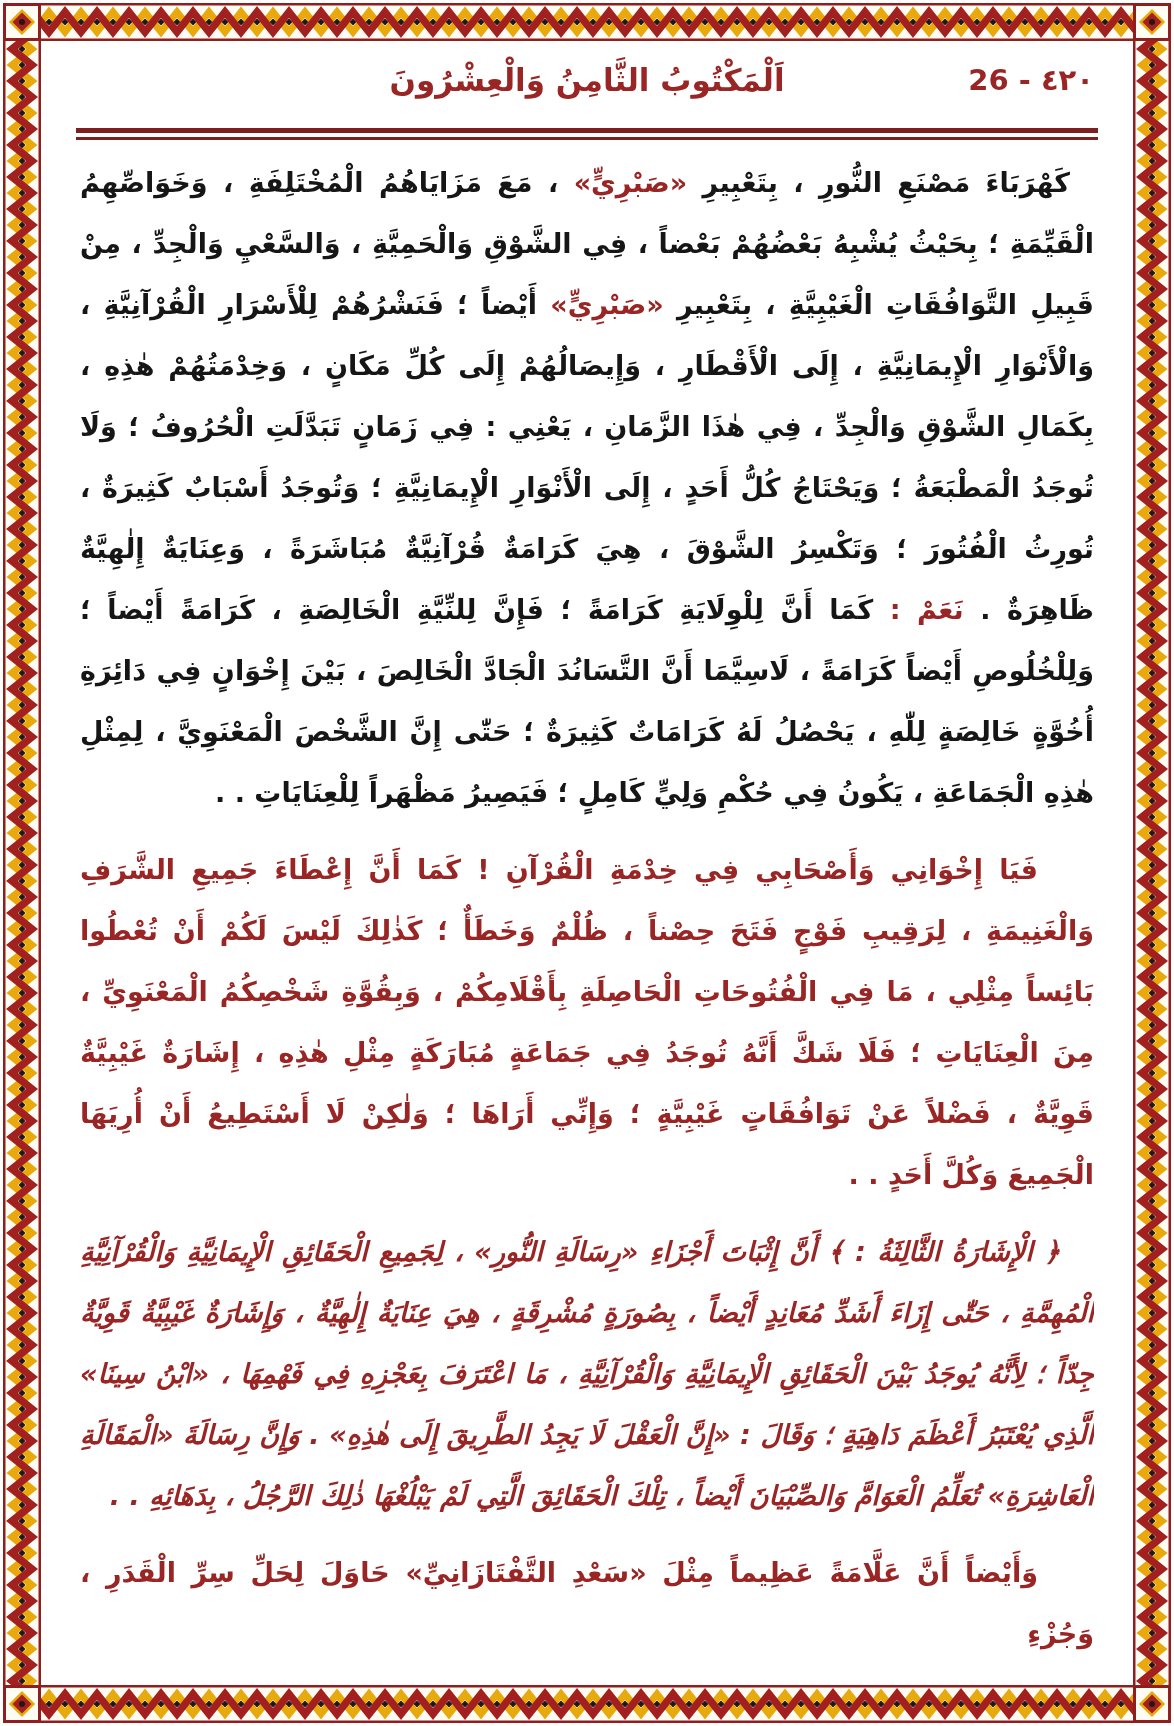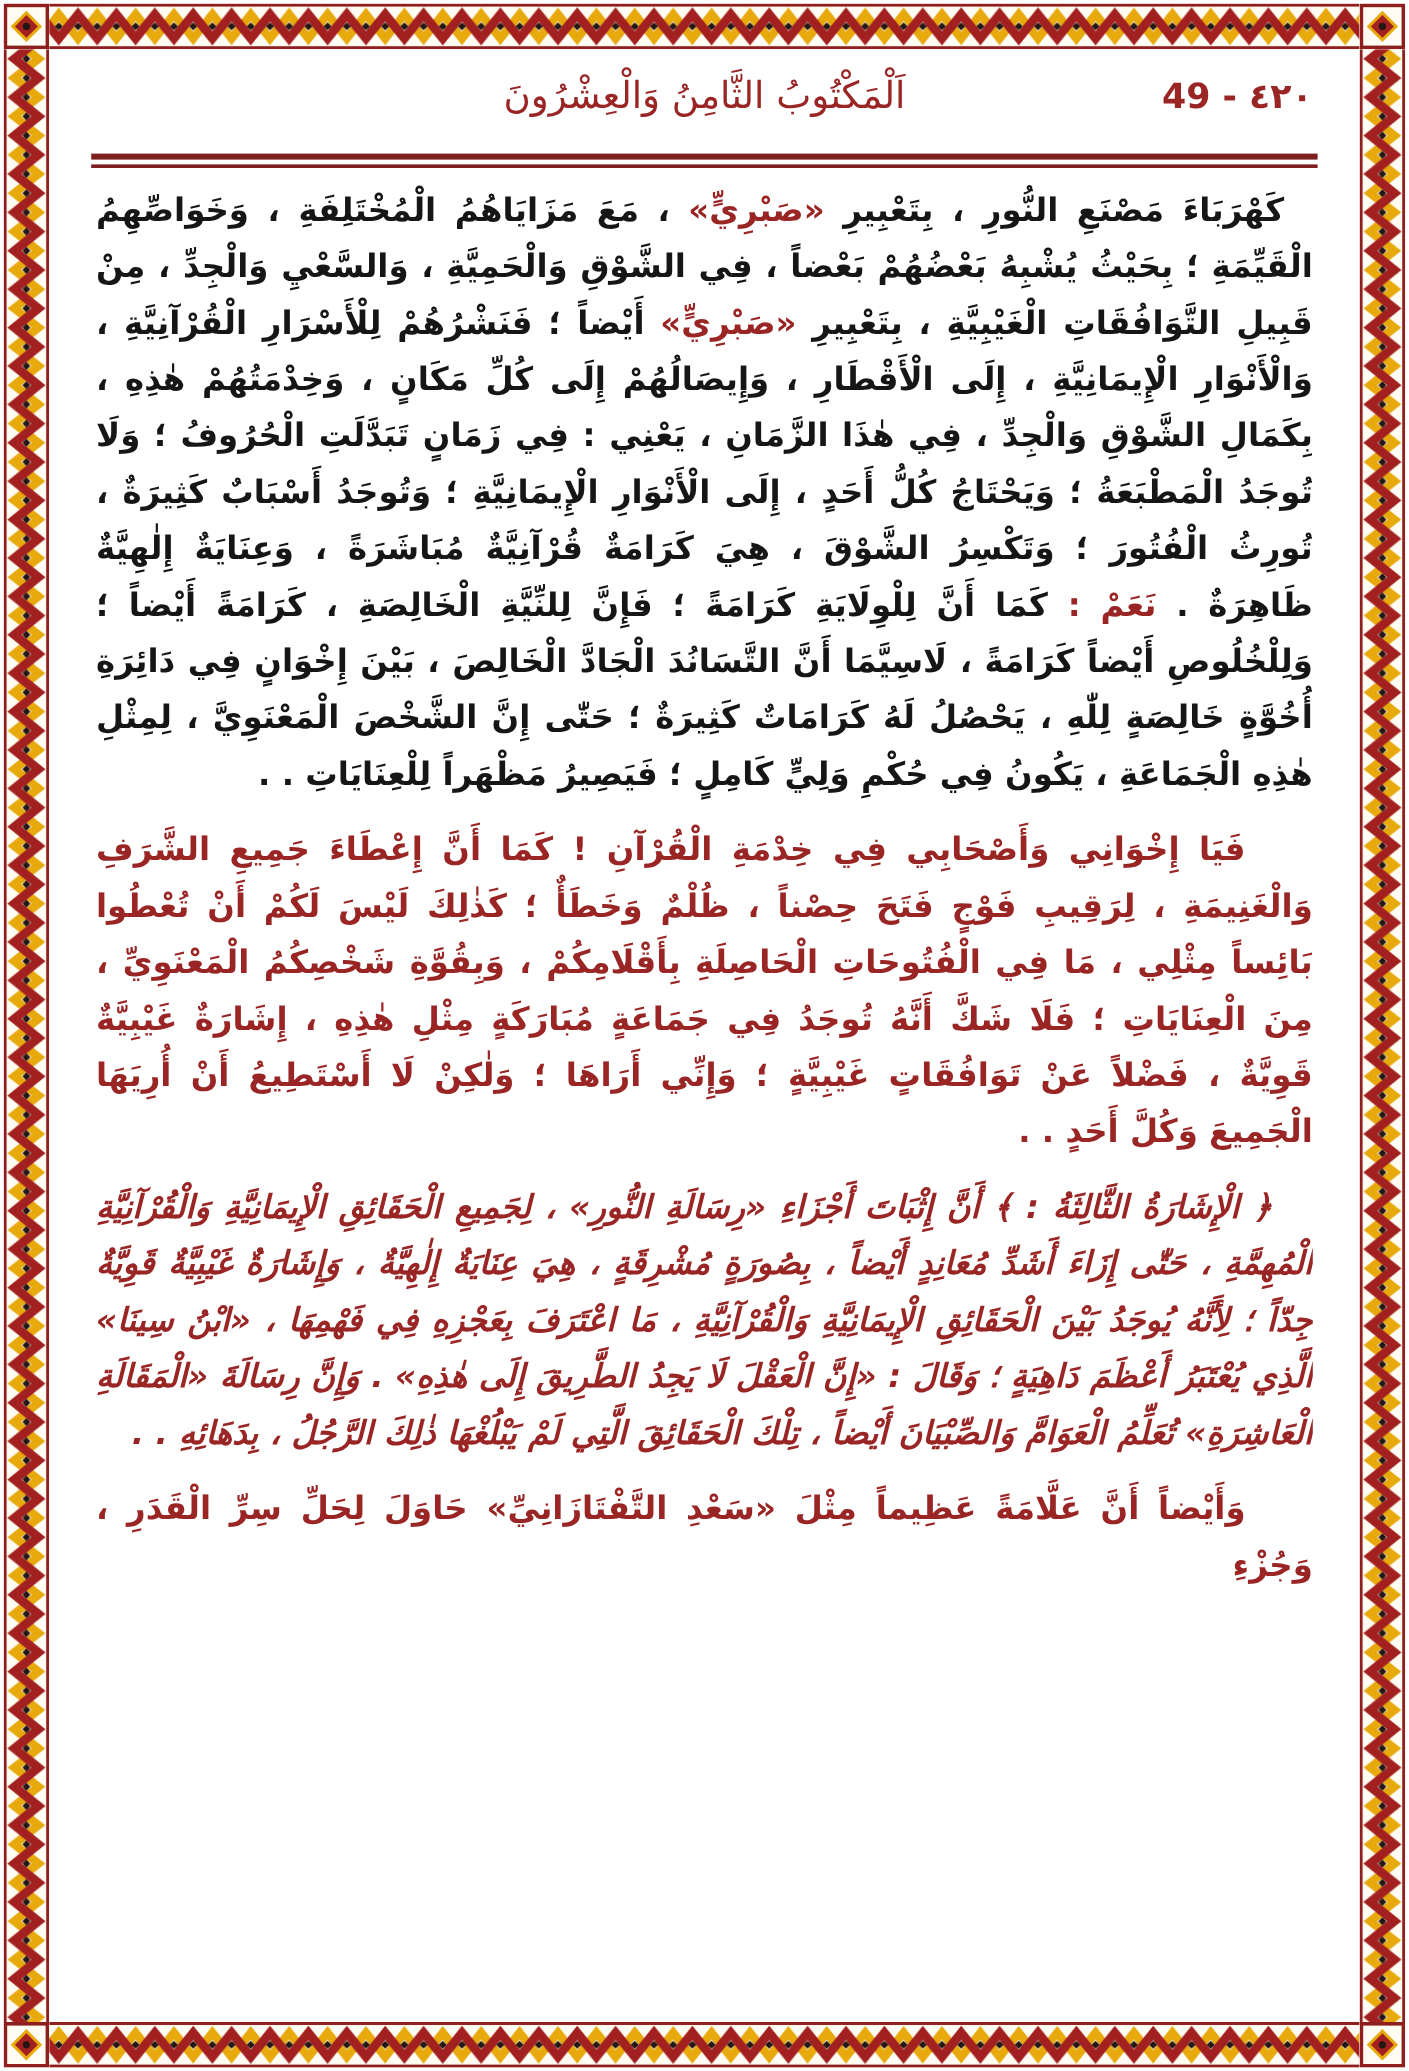--- a/index.html
+++ b/index.html
@@ -25,35 +25,35 @@
     direction:rtl;
     display:grid;grid-template-columns:1fr auto 1fr;align-items:center;
   }
   .page-num{
     justify-self:start;
     color:var(--maroon,#9a2525);
     font-size:29px;font-weight:bold;letter-spacing:2px;
   }
   .title{
     color:var(--maroon,#9a2525);
-    font-size:31px;font-weight:normal;
+    font-size:31px;font-weight:bold;
   }
   .rule{position:absolute;top:128px;left:76px;right:76px;height:12px;}
   .rule .r1{height:5px;background:var(--rule,#7e1f1f);}
   .rule .r2{height:3px;background:var(--rule,#7e1f1f);margin-top:4px;}
   
   .content{
     position:absolute;top:152px;left:80px;right:80px;bottom:46px;
     direction:rtl;
     text-align:justify;
     overflow:hidden;
     color:var(--ink,#161616);
     font-weight:bold;
     font-size:27px;
-    line-height:47px;
+    line-height:61px;
   }
   .content p{margin:0 0 16px 0;}
   .content p.red{color:var(--maroon,#9a2525);}
   .content .hl{color:var(--maroon,#9a2525);}
   .content .orn{color:var(--maroon,#9a2525);}
   .ind-sm{text-indent:24px;}
   .ind-md{text-indent:34px;font-style:italic;}
   .ind-lg{text-indent:56px;}
   .p-last{text-align-last:justify;}
 </style>
@@ -150,21 +150,21 @@
   </div>
   <div class="corner c-br">
     <svg width="38" height="38">
         <rect x="1.5" y="1.5" width="35" height="35" fill="#fffdf3" stroke="#8f1f1f" stroke-width="3"></rect>
         <rect x="11" y="11" width="16" height="16" transform="rotate(45 19 19)" fill="#a32020" stroke="#e7a90c" stroke-width="2.5"></rect>
         <circle cx="19" cy="19" r="3" fill="#241613"></circle>
       </svg>
   </div>
 
   <div class="header">
-    <div class="page-num">٤٢٠ - 49</div>
+    <div class="page-num">٤٢٠ - 26</div>
     <div class="title">اَلْمَكْتُوبُ الثَّامِنُ وَالْعِشْرُونَ</div>
     <div></div>
   </div>
   <div class="rule">
     <div class="r1"></div>
     <div class="r2"></div>
   </div>
 
   <div class="content">
       <p class="ind-sm "><span>كَهْرَبَاءَ مَصْنَعِ النُّورِ ، بِتَعْبِيرِ </span><span class="hl">«صَبْرِيٍّ»</span><span> ، مَعَ مَزَايَاهُمُ الْمُخْتَلِفَةِ ، وَخَوَاصِّهِمُ الْقَيِّمَةِ ؛ بِحَيْثُ يُشْبِهُ بَعْضُهُمْ بَعْضاً ، فِي الشَّوْقِ وَالْحَمِيَّةِ ، وَالسَّعْيِ وَالْجِدِّ ، مِنْ قَبِيلِ التَّوَافُقَاتِ الْغَيْبِيَّةِ ، بِتَعْبِيرِ </span><span class="hl">«صَبْرِيٍّ»</span><span> أَيْضاً ؛ فَنَشْرُهُمْ لِلْأَسْرَارِ الْقُرْآنِيَّةِ ، وَالْأَنْوَارِ الْإِيمَانِيَّةِ ، إِلَى الْأَقْطَارِ ، وَإِيصَالُهُمْ إِلَى كُلِّ مَكَانٍ ، وَخِدْمَتُهُمْ هٰذِهِ ، بِكَمَالِ الشَّوْقِ وَالْجِدِّ ، فِي هٰذَا الزَّمَانِ ، يَعْنِي : فِي زَمَانٍ تَبَدَّلَتِ الْحُرُوفُ ؛ وَلَا تُوجَدُ الْمَطْبَعَةُ ؛ وَيَحْتَاجُ كُلُّ أَحَدٍ ، إِلَى الْأَنْوَارِ الْإِيمَانِيَّةِ ؛ وَتُوجَدُ أَسْبَابٌ كَثِيرَةٌ ، تُورِثُ الْفُتُورَ ؛ وَتَكْسِرُ الشَّوْقَ ، هِيَ كَرَامَةٌ قُرْآنِيَّةٌ مُبَاشَرَةً ، وَعِنَايَةٌ إِلٰهِيَّةٌ ظَاهِرَةٌ . </span><span class="hl">نَعَمْ :</span><span> كَمَا أَنَّ لِلْوِلَايَةِ كَرَامَةً ؛ فَإِنَّ لِلنِّيَّةِ الْخَالِصَةِ ، كَرَامَةً أَيْضاً ؛ وَلِلْخُلُوصِ أَيْضاً كَرَامَةً ، لَاسِيَّمَا أَنَّ التَّسَانُدَ الْجَادَّ الْخَالِصَ ، بَيْنَ إِخْوَانٍ فِي دَائِرَةِ أُخُوَّةٍ خَالِصَةٍ لِلّٰهِ ، يَحْصُلُ لَهُ كَرَامَاتٌ كَثِيرَةٌ ؛ حَتّٰى إِنَّ الشَّخْصَ الْمَعْنَوِيَّ ، لِمِثْلِ هٰذِهِ الْجَمَاعَةِ ، يَكُونُ فِي حُكْمِ وَلِيٍّ كَامِلٍ ؛ فَيَصِيرُ مَظْهَراً لِلْعِنَايَاتِ . .</span></p>

